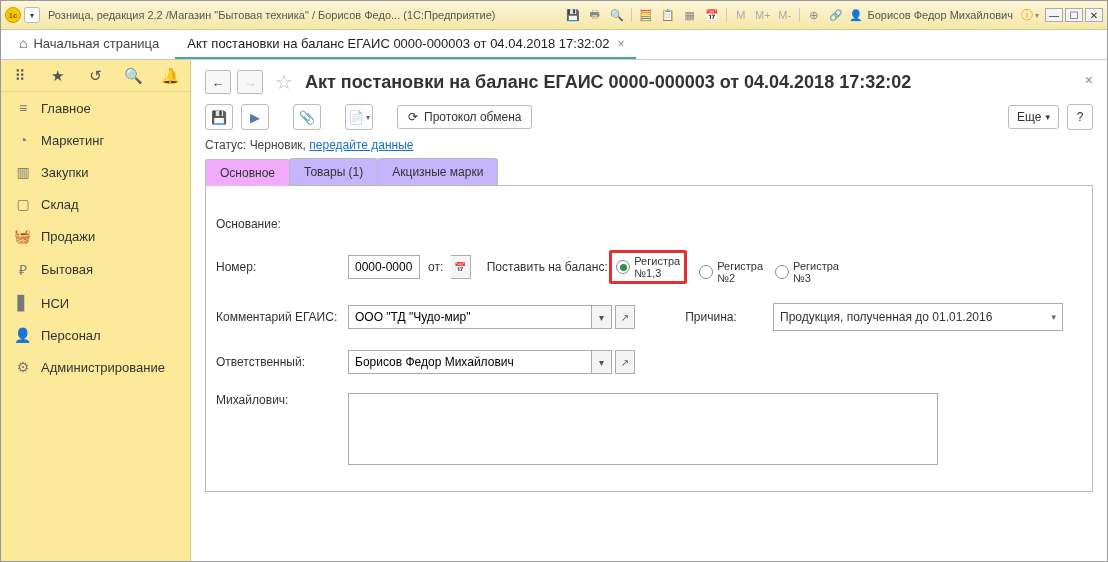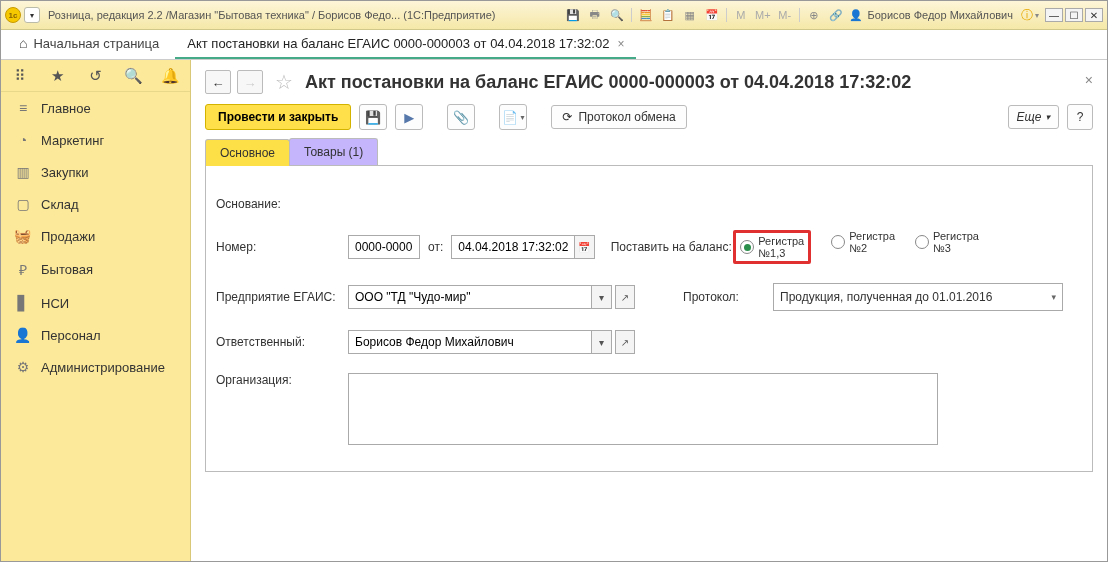--- a/index.html
+++ b/index.html
@@ -40,39 +40,39 @@
 .nav-btn { width:26px; height:24px; border:1px solid #bbb; background:#f7f7f7; display:flex; align-items:center; justify-content:center; font-size:13px; border-radius:2px; }
 .star-outline { font-size:20px; color:#bbb; margin:0 6px;}
 .page-title { font-size:18px; font-weight:bold; color:#333;}
 .close-page { position:absolute; right:14px; top:12px; font-size:14px; color:#888; cursor:pointer;}
 
 .toolbar { display:flex; align-items:center; gap:8px; margin-bottom:8px;}
 .btn-primary { background:#ffe04a; border:1px solid #d4b200; padding:5px 12px; font-size:12px; font-weight:bold; border-radius:3px; }
 .btn-icon { width:28px; height:26px; border:1px solid #bbb; background:#fdfdfd; border-radius:3px; display:flex; align-items:center; justify-content:center; font-size:13px; color:#5577aa;}
 .btn-icon.dd::after { content:"▾"; font-size:8px; margin-left:2px; color:#666;}
 .btn-proto { border:1px solid #bbb; background:#fdfdfd; border-radius:3px; padding:4px 10px; display:flex; align-items:center; gap:6px; font-size:12px;}
-.btn-more { border:1px solid #bbb; background:#fdfdfd; border-radius:3px; padding:4px 8px; font-size:12px; display:flex; align-items:center; gap:4px;font-style:italic;}
+.btn-more { border:1px solid #bbb; background:#fdfdfd; border-radius:3px; padding:4px 8px; font-size:12px; display:flex; align-items:center; gap:4px;}
 .btn-help { width:26px; height:26px; border:1px solid #bbb; background:#fdfdfd; border-radius:3px; display:flex; align-items:center; justify-content:center; }
 
 .status-row { font-size:12px; color:#444; margin-bottom:6px;}
 .status-row a { color:#1a6fc9; }
 
 .inner-tabs { display:flex; border-bottom:1px solid #bbb; }
 .inner-tab { padding:6px 14px; font-size:12px; border:1px solid #bbb; border-bottom:none; background:#c4b5fd; margin-right:-1px; border-radius:3px 3px 0 0; cursor:pointer;}
-.inner-tab.active { background:#fde047; position:relative; top:1px;}
+.inner-tab.active { background:#f0abfc; position:relative; top:1px;}
 
 .form-area { border:1px solid #bbb; border-top:none; padding:12px 10px 18px; }
 .form-row { display:flex; align-items:center; margin-bottom:8px; font-size:12px;margin-top:19px;}
 .lbl { width:132px; }
 .input { border:1px solid #aaa; height:24px; padding:0 6px; font-size:12px; background:#fff;}
 .input-btn { width:20px; height:24px; border:1px solid #aaa; border-left:none; background:#f4f4f4; display:flex; align-items:center; justify-content:center; font-size:10px; color:#555;}
 .from-lbl { margin: 0 8px;}
 .right-col { margin-left:14px; display:flex; align-items:center; }
 .right-lbl { width:124px;text-align:center; }
-.radio-group { display:flex; gap:20px; align-items:flex-start;}
+.radio-group { display:flex; gap:12px; align-items:flex-end;}
 .radio { display:flex; align-items:center; gap:4px; font-size:11px;}
 .radio .dot { width:14px; height:14px; border:1px solid #888; border-radius:50%; display:flex; align-items:center; justify-content:center;}
 .radio.selected .dot::after { content:""; width:7px; height:7px; background:#2a8f4a; border-radius:50%;}
 .radio-text { line-height:1.1; white-space:pre-line;}
 .highlight-box { border:3px solid #e03030; padding:2px 4px; border-radius:2px;}
 .select { border:1px solid #aaa; height:28px; padding:0 6px; font-size:12px; background:#fff; display:flex; align-items:center; justify-content:space-between;}
 .textarea { border:1px solid #aaa; width:590px; height:72px; resize:none; font-size:12px; padding:4px;}
 .vtop { align-items:flex-start;}
 </style>
 </head>
@@ -173,56 +173,62 @@
   <div class="main">
     <div class="close-page">×</div>
     <div class="nav-row">
       <div class="nav-btn">←</div>
       <div class="nav-btn" style="color:#ccc">→</div>
       <span class="star-outline">☆</span>
       <div class="page-title">Акт постановки на баланс ЕГАИС 0000-000003 от 04.04.2018 17:32:02</div>
     </div>
 
     <div class="toolbar">
-      <button class="btn-primary">Провести и закрыть</button>
       <div class="btn-icon">💾</div>
       <div class="btn-icon">▶</div>
       <div style="width:8px"></div>
       <div class="btn-icon">📎</div>
       <div style="width:8px"></div>
       <div class="btn-icon dd">📄</div>
       <div style="width:8px"></div>
       <div class="btn-proto">
         <span>⟳</span>
         <span>Протокол обмена</span>
       </div>
       <div style="flex:1"></div>
       <div class="btn-more">
         <span>Еще</span>
         <span style="font-size:9px">▾</span>
       </div>
       <div class="btn-help">?</div>
     </div>
 
+    <div class="status-row">
+      <span>Статус:</span>
+      <span> </span>
+      <span>Черновик,</span>
+      <span> </span>
+      <a href="#">передайте данные</a>
+    </div>
 
     <div class="inner-tabs">
       <div class="inner-tab active">Основное</div>
       <div class="inner-tab">Товары (1)</div>
+      <div class="inner-tab">Акцизные марки</div>
     </div>
 
     <div class="form-area">
       <div class="form-row">
         <div class="lbl">Основание:</div>
       </div>
 
       <div class="form-row">
         <div class="lbl">Номер:</div>
         <input class="input" style="width: 72px;" value="0000-000003">
         <span class="from-lbl">от:</span>
-        <input class="input" style="width: 124px;" value="04.04.2018 17:32:02">
         <div class="input-btn">📅</div>
 
         <div class="right-col">
           <div class="right-lbl">Поставить на баланс:</div>
           <div class="radio-group">
             <div class="highlight-box">
               <div class="radio selected">
                 <div class="dot"></div>
                 <div class="radio-text">Регистра
 №1,3</div>
@@ -236,40 +242,40 @@
             <div class="radio">
               <div class="dot"></div>
               <div class="radio-text">Регистра
 №3</div>
             </div>
           </div>
         </div>
       </div>
 
       <div class="form-row">
-        <div class="lbl">Предприятие ЕГАИС:</div>
+        <div class="lbl">Комментарий ЕГАИС:</div>
         <input class="input" style="width: 244px;" value="ООО &quot;ТД &quot;Чудо-мир&quot;">
         <div class="input-btn">▾</div>
         <div class="input-btn" style="border-left:1px solid #aaa;margin-left:3px">↗</div>
 
         <div class="right-col">
-          <div class="right-lbl">Протокол:</div>
+          <div class="right-lbl">Причина:</div>
           <div class="select" style="width:290px">
             <span>Продукция, полученная до 01.01.2016</span>
             <span style="font-size:9px;color:#666">▾</span>
           </div>
         </div>
       </div>
 
       <div class="form-row">
         <div class="lbl">Ответственный:</div>
         <input class="input" style="width: 244px;" value="Борисов Федор Михайлович">
         <div class="input-btn">▾</div>
         <div class="input-btn" style="border-left:1px solid #aaa;margin-left:3px">↗</div>
       </div>
 
       <div class="form-row vtop">
-        <div class="lbl">Организация:</div>
+        <div class="lbl">Михайлович:</div>
         <textarea class="textarea" style=""></textarea>
       </div>
     </div>
   </div>
 </div>
 
 </body></html>

